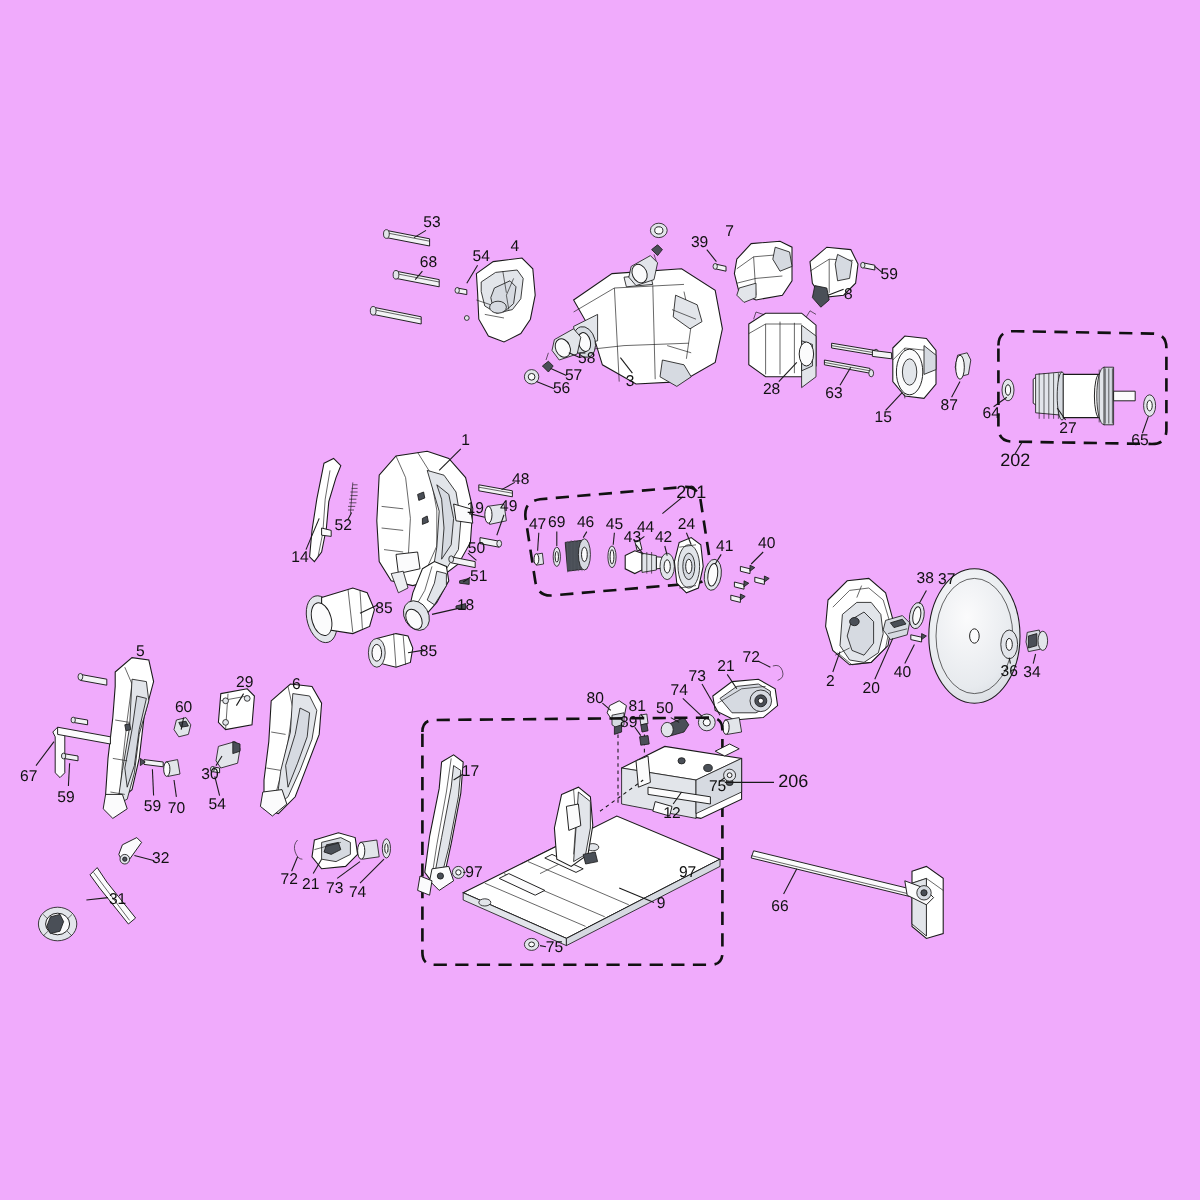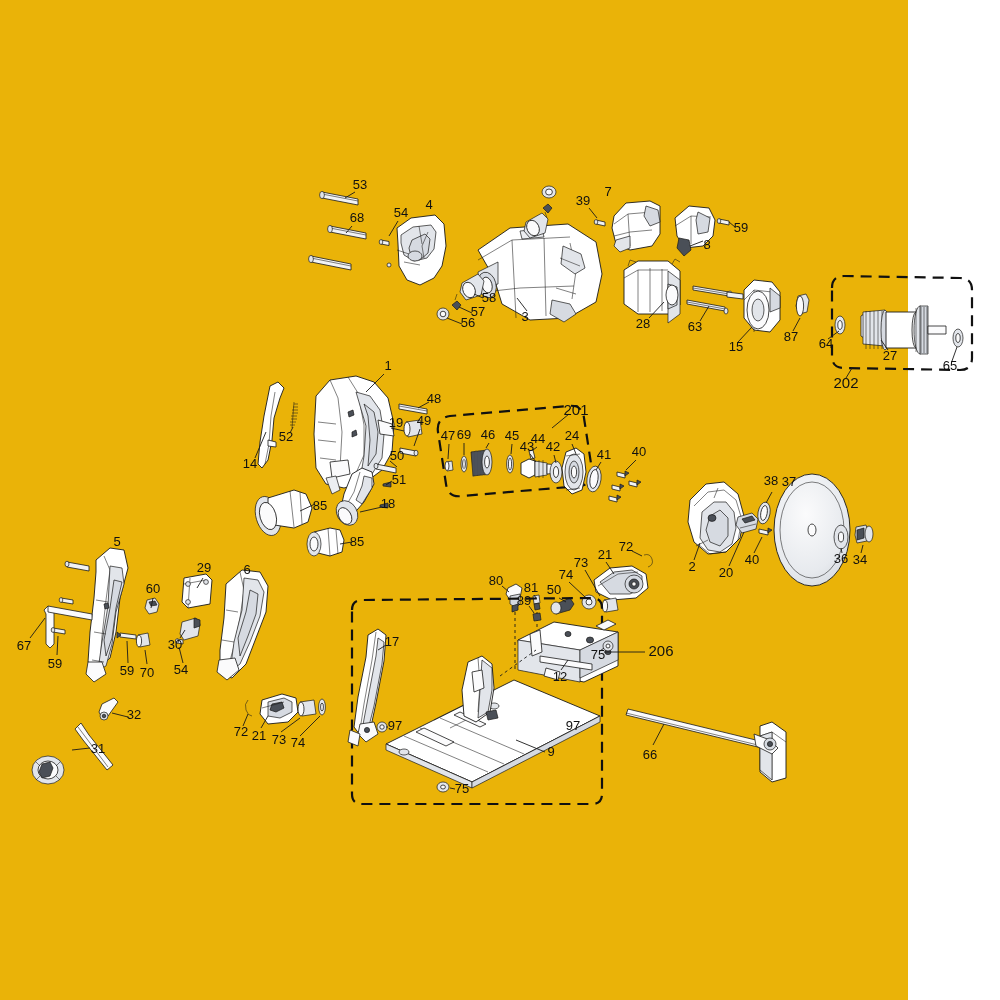--- a/index.html
+++ b/index.html
@@ -1,19 +1,19 @@
 <!DOCTYPE html>
 <html><head>
 <meta charset="utf-8">
 <title>Exploded Parts Diagram</title>
 <style>
   html,body{margin:0;padding:0;background:#ffffff;}
   body{width:1000px;height:1000px;overflow:hidden;
        font-family:"Liberation Sans", sans-serif;}
-  #diagram-root{position:relative;width:908px;height:1000px;background:#eab308;}
+  #diagram-root{position:relative;width:1000px;height:1000px;background:#f0abfc;}
   svg#parts-svg{position:absolute;top:0;left:0;width:1000px;height:1000px;}
   .lbl{font-family:"Liberation Sans", sans-serif;font-size:13px;fill:#111111;
        text-anchor:middle;dominant-baseline:middle;}
   .lbl-grp{font-family:"Liberation Sans", sans-serif;font-size:15px;fill:#111111;
        text-anchor:middle;dominant-baseline:middle;}
   .ldr{stroke:#1a1a1a;stroke-width:0.9;fill:none;}
   .outl{stroke:#1a1a1a;stroke-width:0.9;fill:#ffffff;}
   .outl-l{stroke:#1a1a1a;stroke-width:0.8;fill:#fbfbfc;}
   .shade{stroke:#1a1a1a;stroke-width:0.7;fill:#eceef1;}
   .shade2{stroke:#1a1a1a;stroke-width:0.7;fill:#e2e5ea;}

